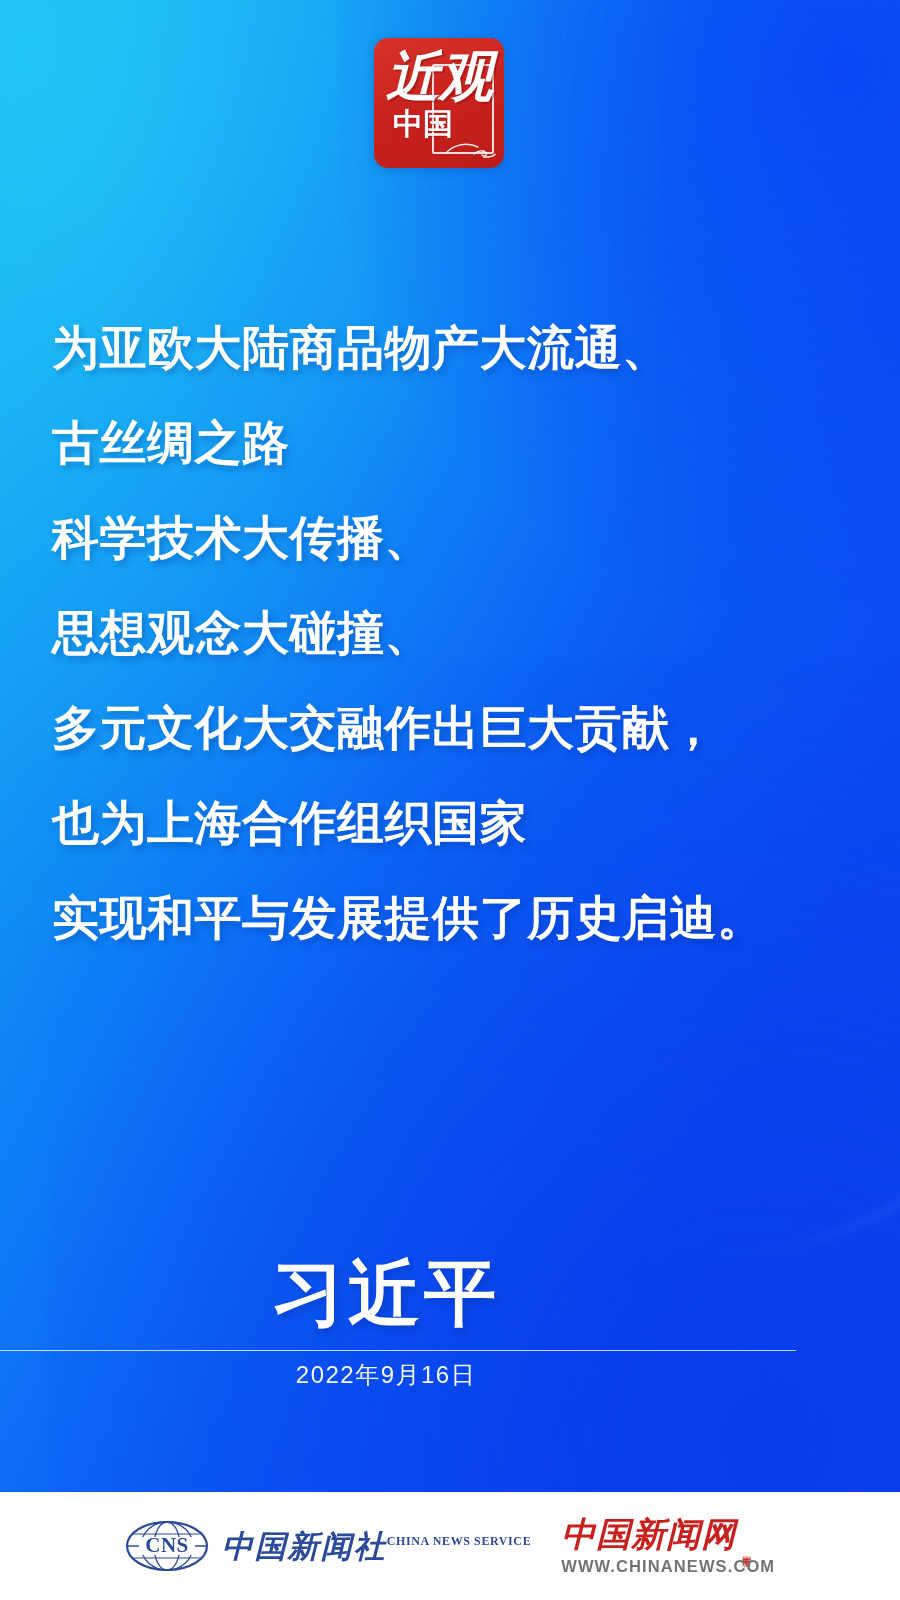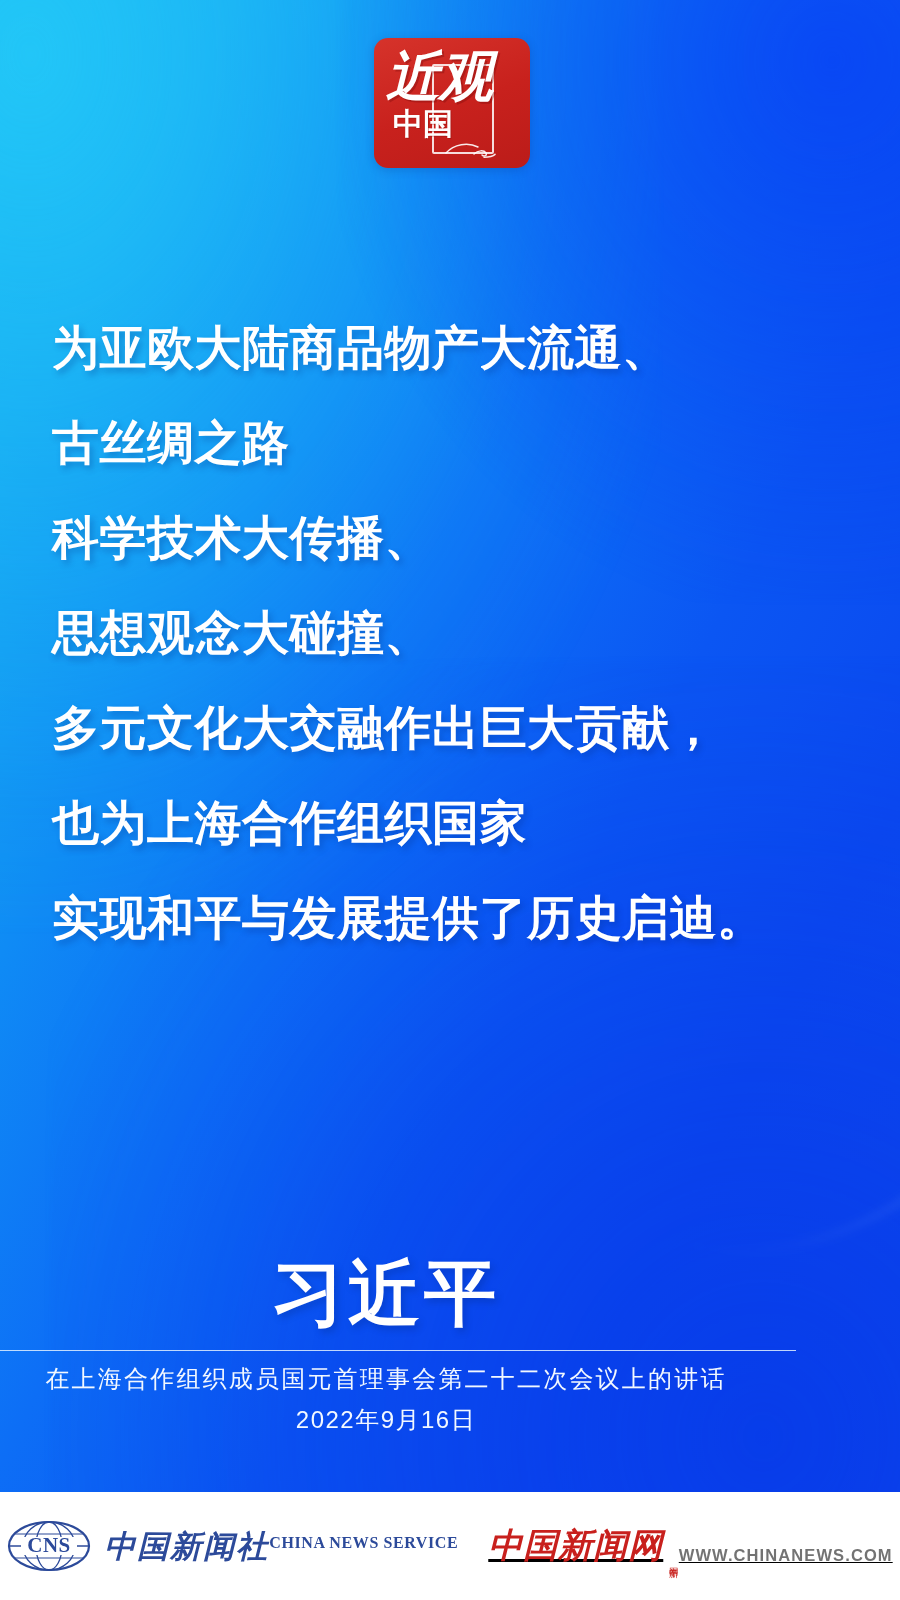--- a/index.html
+++ b/index.html
@@ -144,21 +144,21 @@
     border-bottom-color: rgba(20, 70, 240, 0.22);
     transform: rotate(-6deg);
     filter: blur(16px);
   }
 
   
   .brand-logo {
     position: absolute;
     left: 374px;
     top: 38px;
-    width: 156px;
+    width: 130px;
     height: 130px;
     border-radius: 14px;
     background: linear-gradient(160deg, #d6332b 0%, #c8211d 52%, #bb1c19 100%);
     box-shadow: 0 2px 10px rgba(0, 40, 120, 0.22);
     overflow: hidden;
   }
   .brand-logo-inner {
     position: absolute;
     inset: 0;
   }
@@ -305,30 +305,29 @@
     font-size: 31px;
     letter-spacing: 2px;
     font-style: italic;
     white-space: nowrap;
   }
   .cns-en {
     margin-top: 4px;
     color: #2c4a9a;
     font-family: "Liberation Serif", "DejaVu Serif", serif;
     font-weight: 700;
-    font-size: 16px;
+    font-size: 12px;
     letter-spacing: 0.6px;
     white-space: nowrap;
   }
   .chinanews-block {
     display: flex;
-    flex-direction: row;
-    align-items: flex-end;
+    flex-direction: column;
+    align-items: flex-start;
     line-height: 1;
-    text-decoration: underline;
   }
   .cnw-top {
     display: flex;
     align-items: flex-end;
     gap: 5px;
   }
   .cnw-cn {
     color: #c8201d;
     font-family: "Liberation Serif", "DejaVu Serif", serif;
     font-weight: 700;
@@ -392,21 +391,20 @@
     <div class="quote-line">科学技术大传播、</div>
     <div class="quote-line">思想观念大碰撞、</div>
     <div class="quote-line">多元文化大交融作出巨大贡献，</div>
     <div class="quote-line">也为上海合作组织国家</div>
     <div class="quote-line">实现和平与发展提供了历史启迪。</div>
   </div>
 
   <div class="attrib">
     <div class="speaker">习近平</div>
     <div class="attrib-rule"></div>
-    <div class="speech-title">在上海合作组织成员国元首理事会第二十二次会议上的讲话</div>
     <div class="speech-date">2022年9月16日</div>
   </div>
 
   <div class="footer">
     <div class="footer-row">
 
       <div class="cns-block">
         <svg class="cns-globe" viewBox="0 0 84 52">
           <ellipse cx="42" cy="26" rx="40" ry="24" fill="none" stroke="#2c4a9a" stroke-width="2.2"></ellipse>
           <ellipse cx="42" cy="26" rx="26" ry="24" fill="none" stroke="#2c4a9a" stroke-width="1.3"></ellipse>

